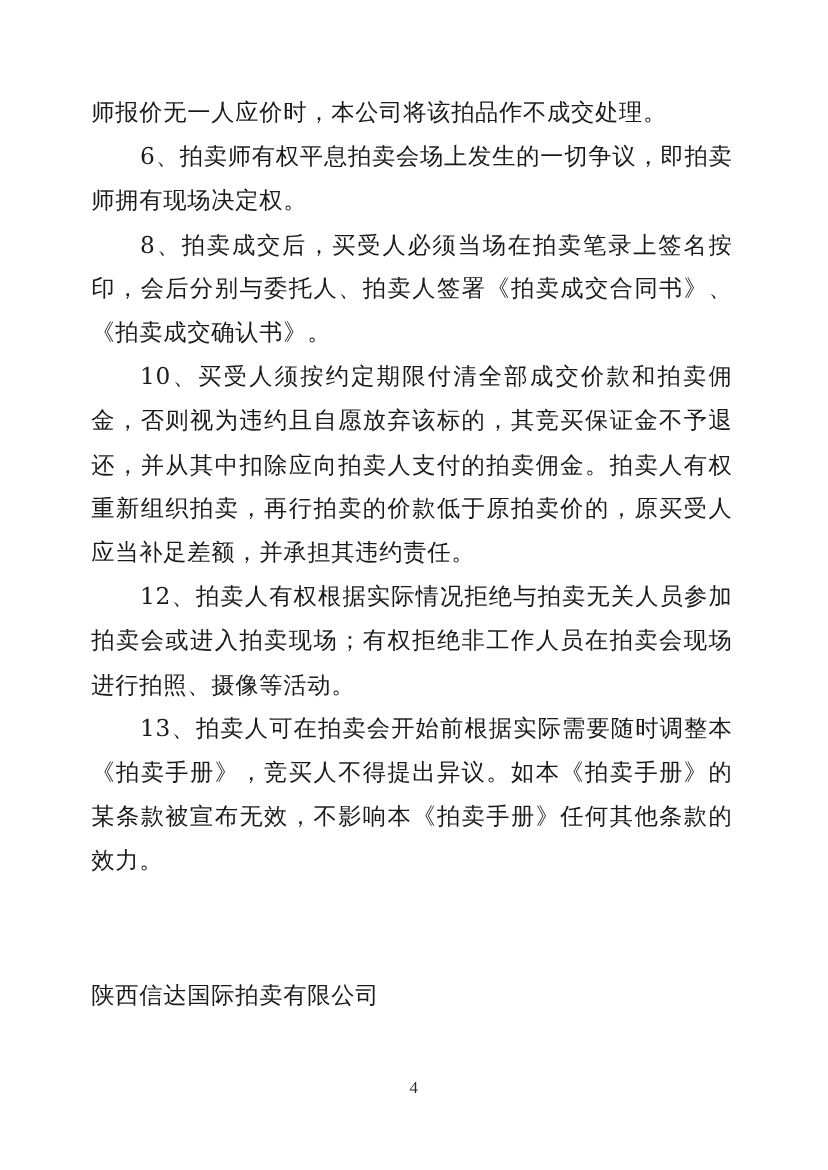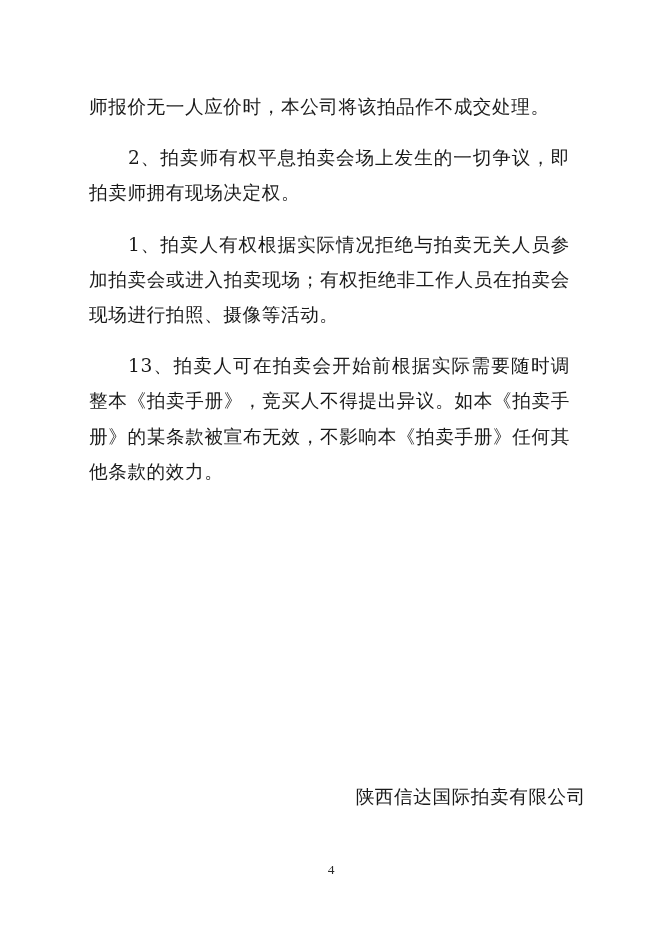--- a/index.html
+++ b/index.html
@@ -30,40 +30,40 @@
     top: 73px;
     width: 513px;
   }
 
   .para {
     font-size: 18.6px;
     line-height: 35.2px;
     color: #1a1a1a;
     text-align: justify;
     text-justify: inter-character;
-    margin: 16px;
+    margin: 0;
     letter-spacing: 0.6px;
     word-break: break-all;
     -webkit-font-smoothing: none;
   }
 
   .para.indent {
     text-indent: 2.1em;
   }
 
   .para.cont {
     text-indent: 0;
   }
 
   #signature-line {
     position: absolute;
     left: 73px;
     top: 779px;
     width: 513px;
-    text-align: right;
+    text-align: left;
     font-size: 18.6px;
     line-height: 35.2px;
     color: #1a1a1a;
     letter-spacing: 0.6px;
   }
 
   #page-number {
     position: absolute;
     left: 0;
     top: 862px;
@@ -74,22 +74,24 @@
     font-family: "Liberation Serif", "DejaVu Serif", serif;
   }
 </style>
 </head>
 <body>
 
 <div id="page">
 
   <div id="text-block">
     <p class="para cont">师报价无一人应价时，本公司将该拍品作不成交处理。</p>
-    <p class="para indent">2、拍卖师有权平息拍卖会场上发生的一切争议，即拍卖师拥有现场决定权。</p>
-    <p class="para indent">1、拍卖人有权根据实际情况拒绝与拍卖无关人员参加拍卖会或进入拍卖现场；有权拒绝非工作人员在拍卖会现场进行拍照、摄像等活动。</p>
+    <p class="para indent">6、拍卖师有权平息拍卖会场上发生的一切争议，即拍卖师拥有现场决定权。</p>
+    <p class="para indent">8、拍卖成交后，买受人必须当场在拍卖笔录上签名按印，会后分别与委托人、拍卖人签署《拍卖成交合同书》、《拍卖成交确认书》。</p>
+    <p class="para indent">10、买受人须按约定期限付清全部成交价款和拍卖佣金，否则视为违约且自愿放弃该标的，其竞买保证金不予退还，并从其中扣除应向拍卖人支付的拍卖佣金。拍卖人有权重新组织拍卖，再行拍卖的价款低于原拍卖价的，原买受人应当补足差额，并承担其违约责任。</p>
+    <p class="para indent">12、拍卖人有权根据实际情况拒绝与拍卖无关人员参加拍卖会或进入拍卖现场；有权拒绝非工作人员在拍卖会现场进行拍照、摄像等活动。</p>
     <p class="para indent">13、拍卖人可在拍卖会开始前根据实际需要随时调整本《拍卖手册》，竞买人不得提出异议。如本《拍卖手册》的某条款被宣布无效，不影响本《拍卖手册》任何其他条款的效力。</p>
 
   </div>
 
   <div id="signature-line">陕西信达国际拍卖有限公司</div>
 
   <div id="page-number">4</div>
 
 </div>
 

